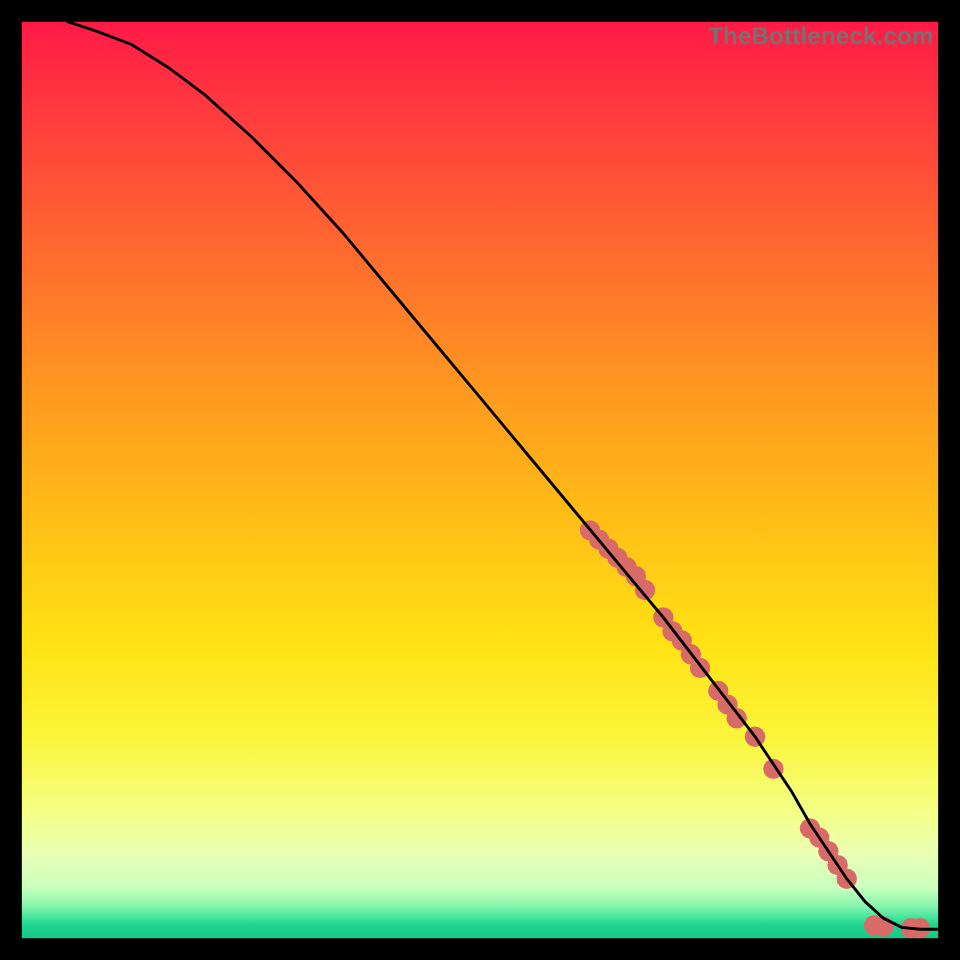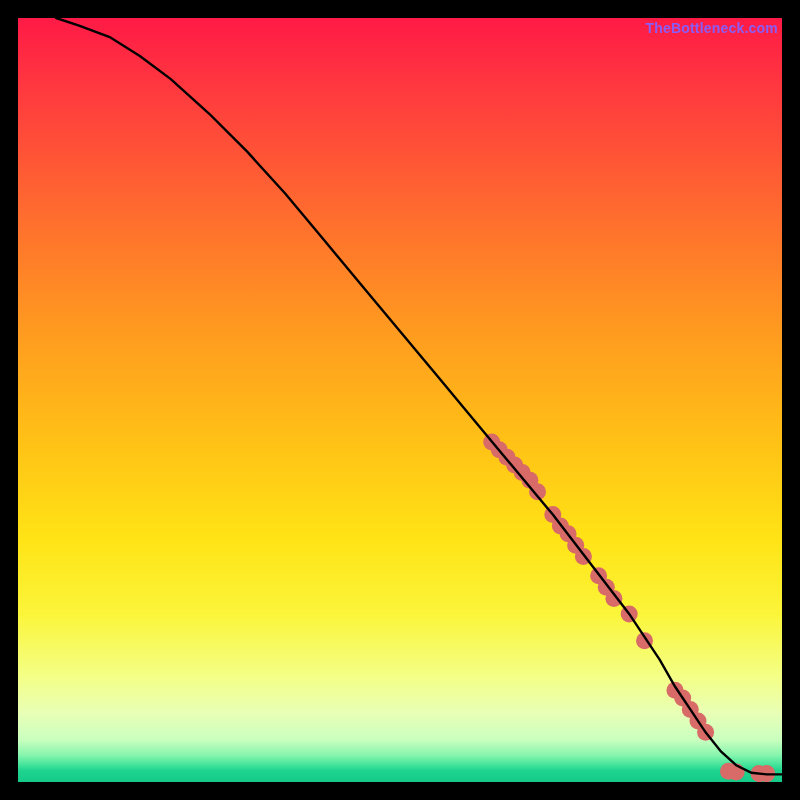--- a/index.html
+++ b/index.html
@@ -23,23 +23,23 @@
     position: absolute;
     left: 0;
     top: 0;
     width: 764px;
     height: 764px;
   }
   .watermark {
     position: absolute;
     top: 2px;
     right: 4px;
-    font-size: 14px;
+    font-size: 20px;
     font-weight: 600;
-    color: #8b5cf6;
+    color: #737373;
     letter-spacing: 0.2px;
     user-select: none;
   }
 </style>
 </head>
 <body>
 
 <div class="frame">
   <svg class="plot-area" viewBox="0 0 764 764">
     <defs>

